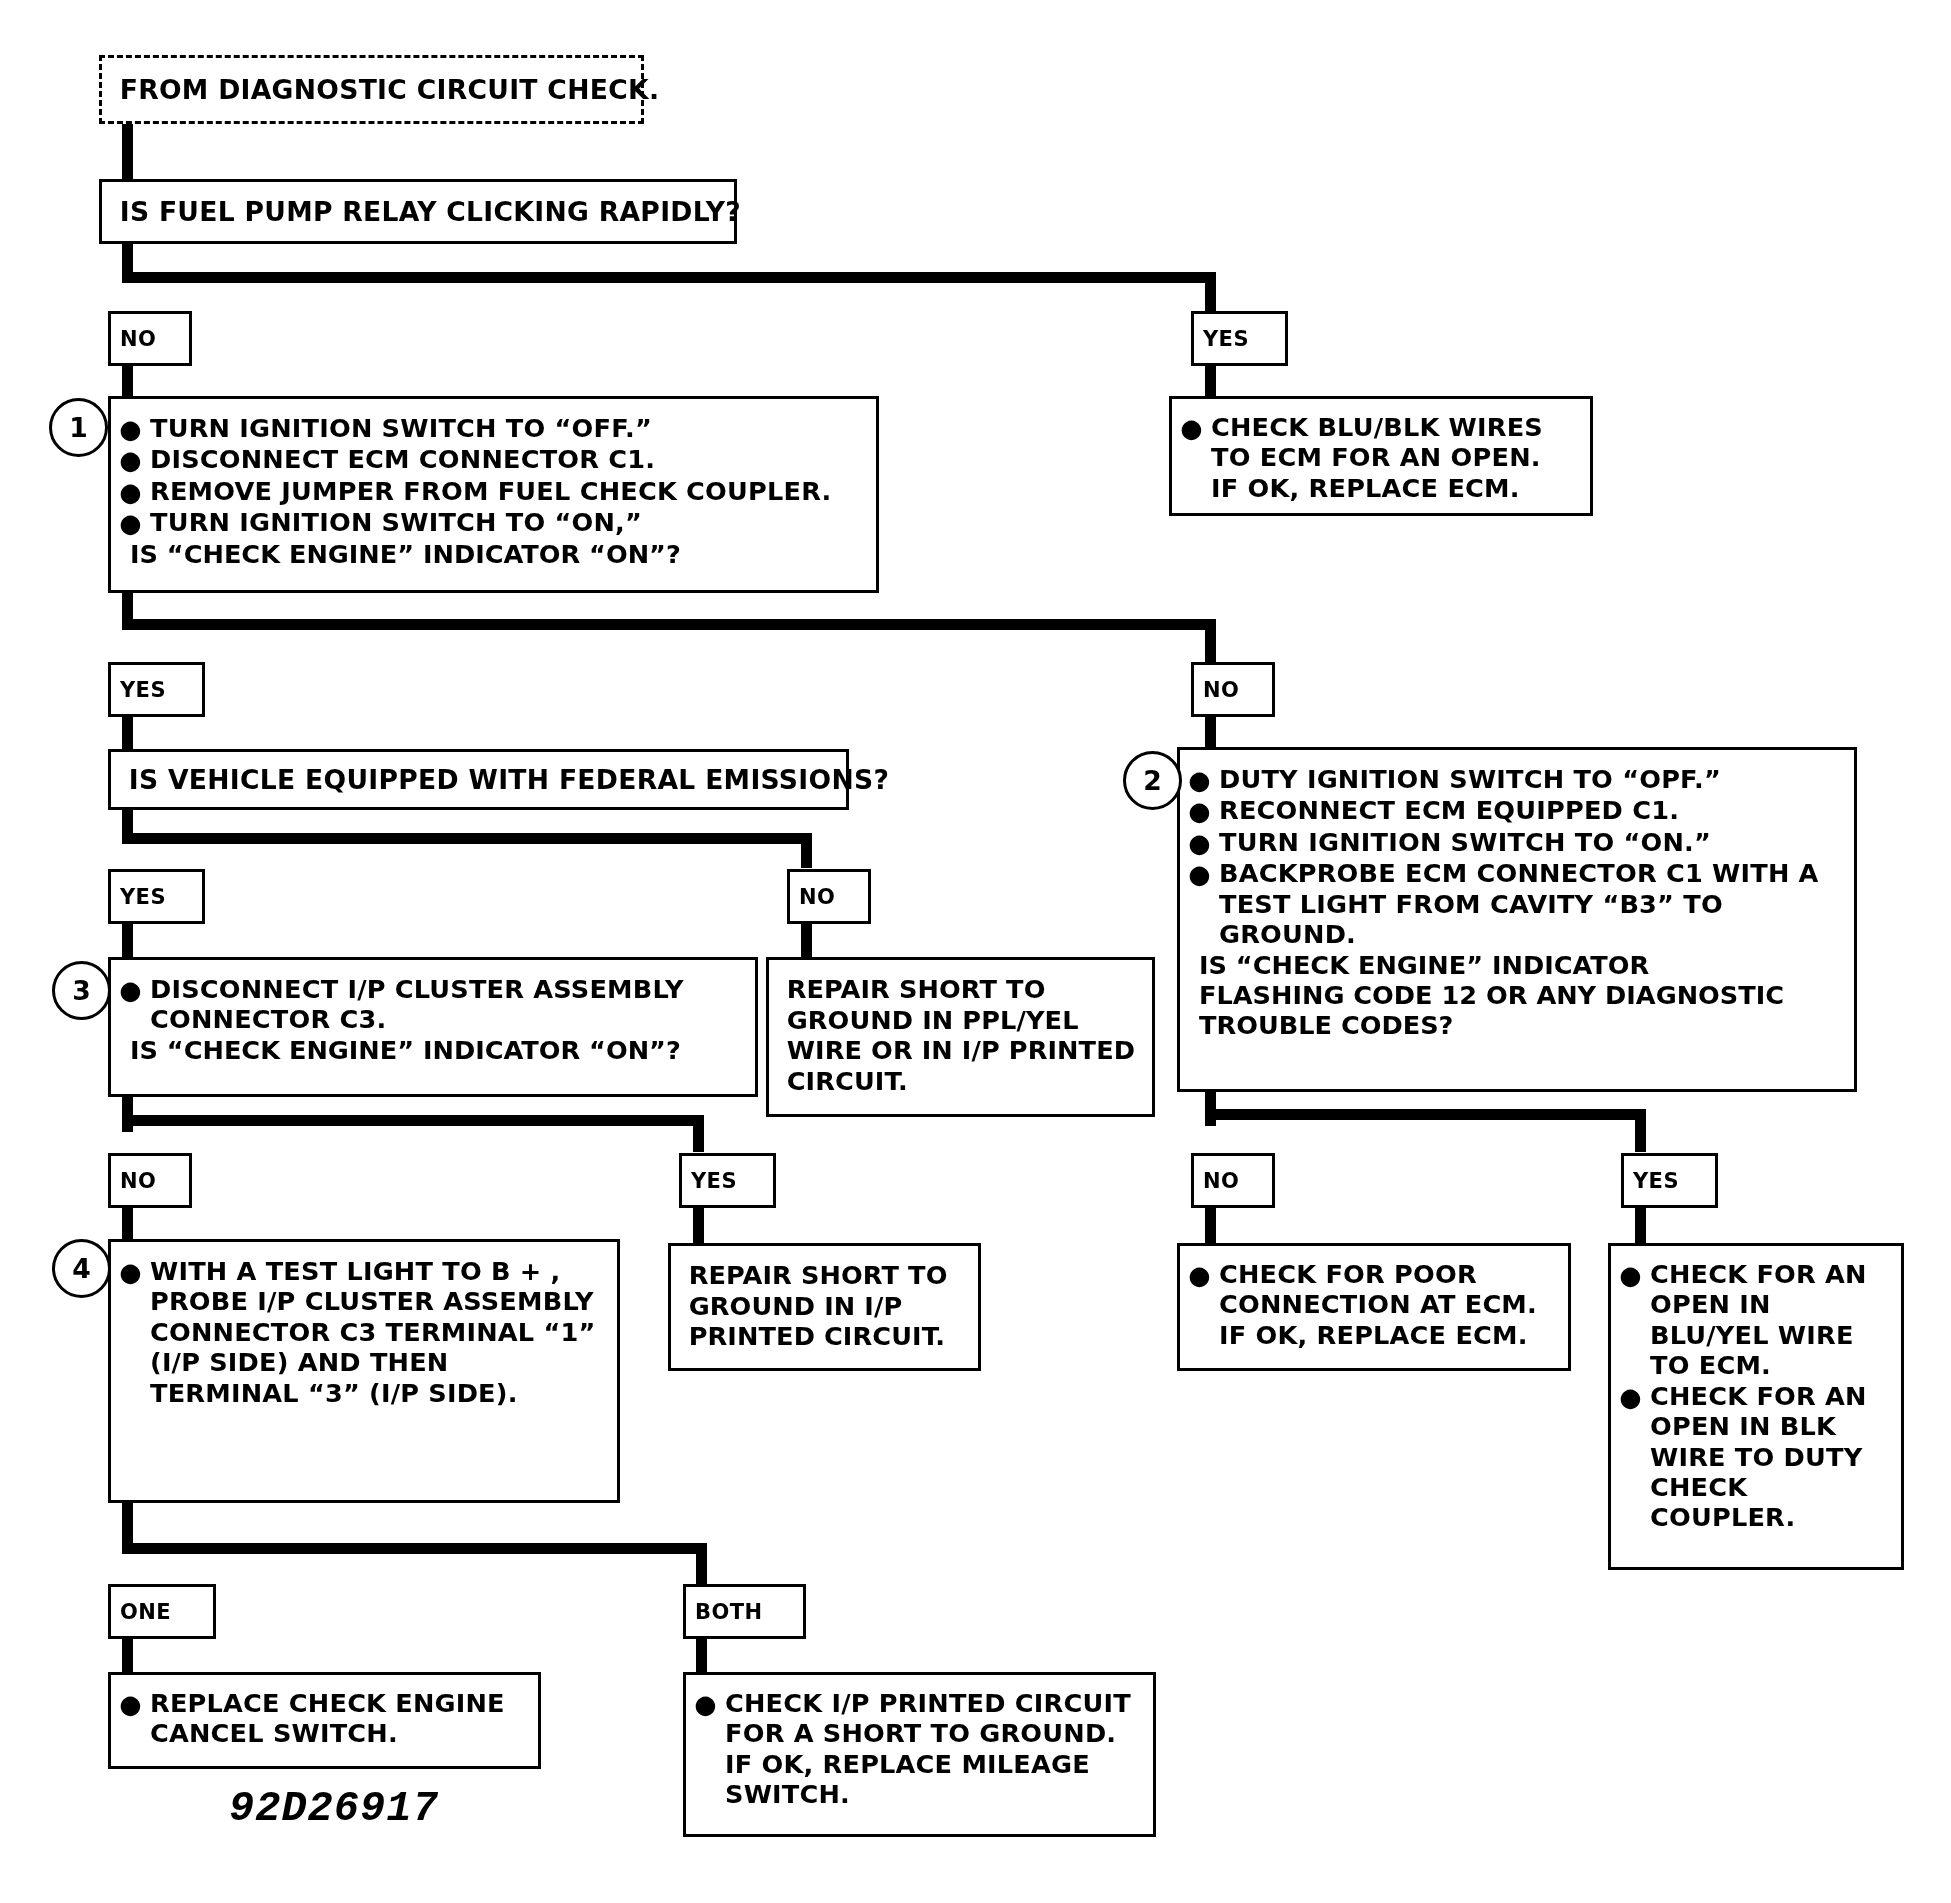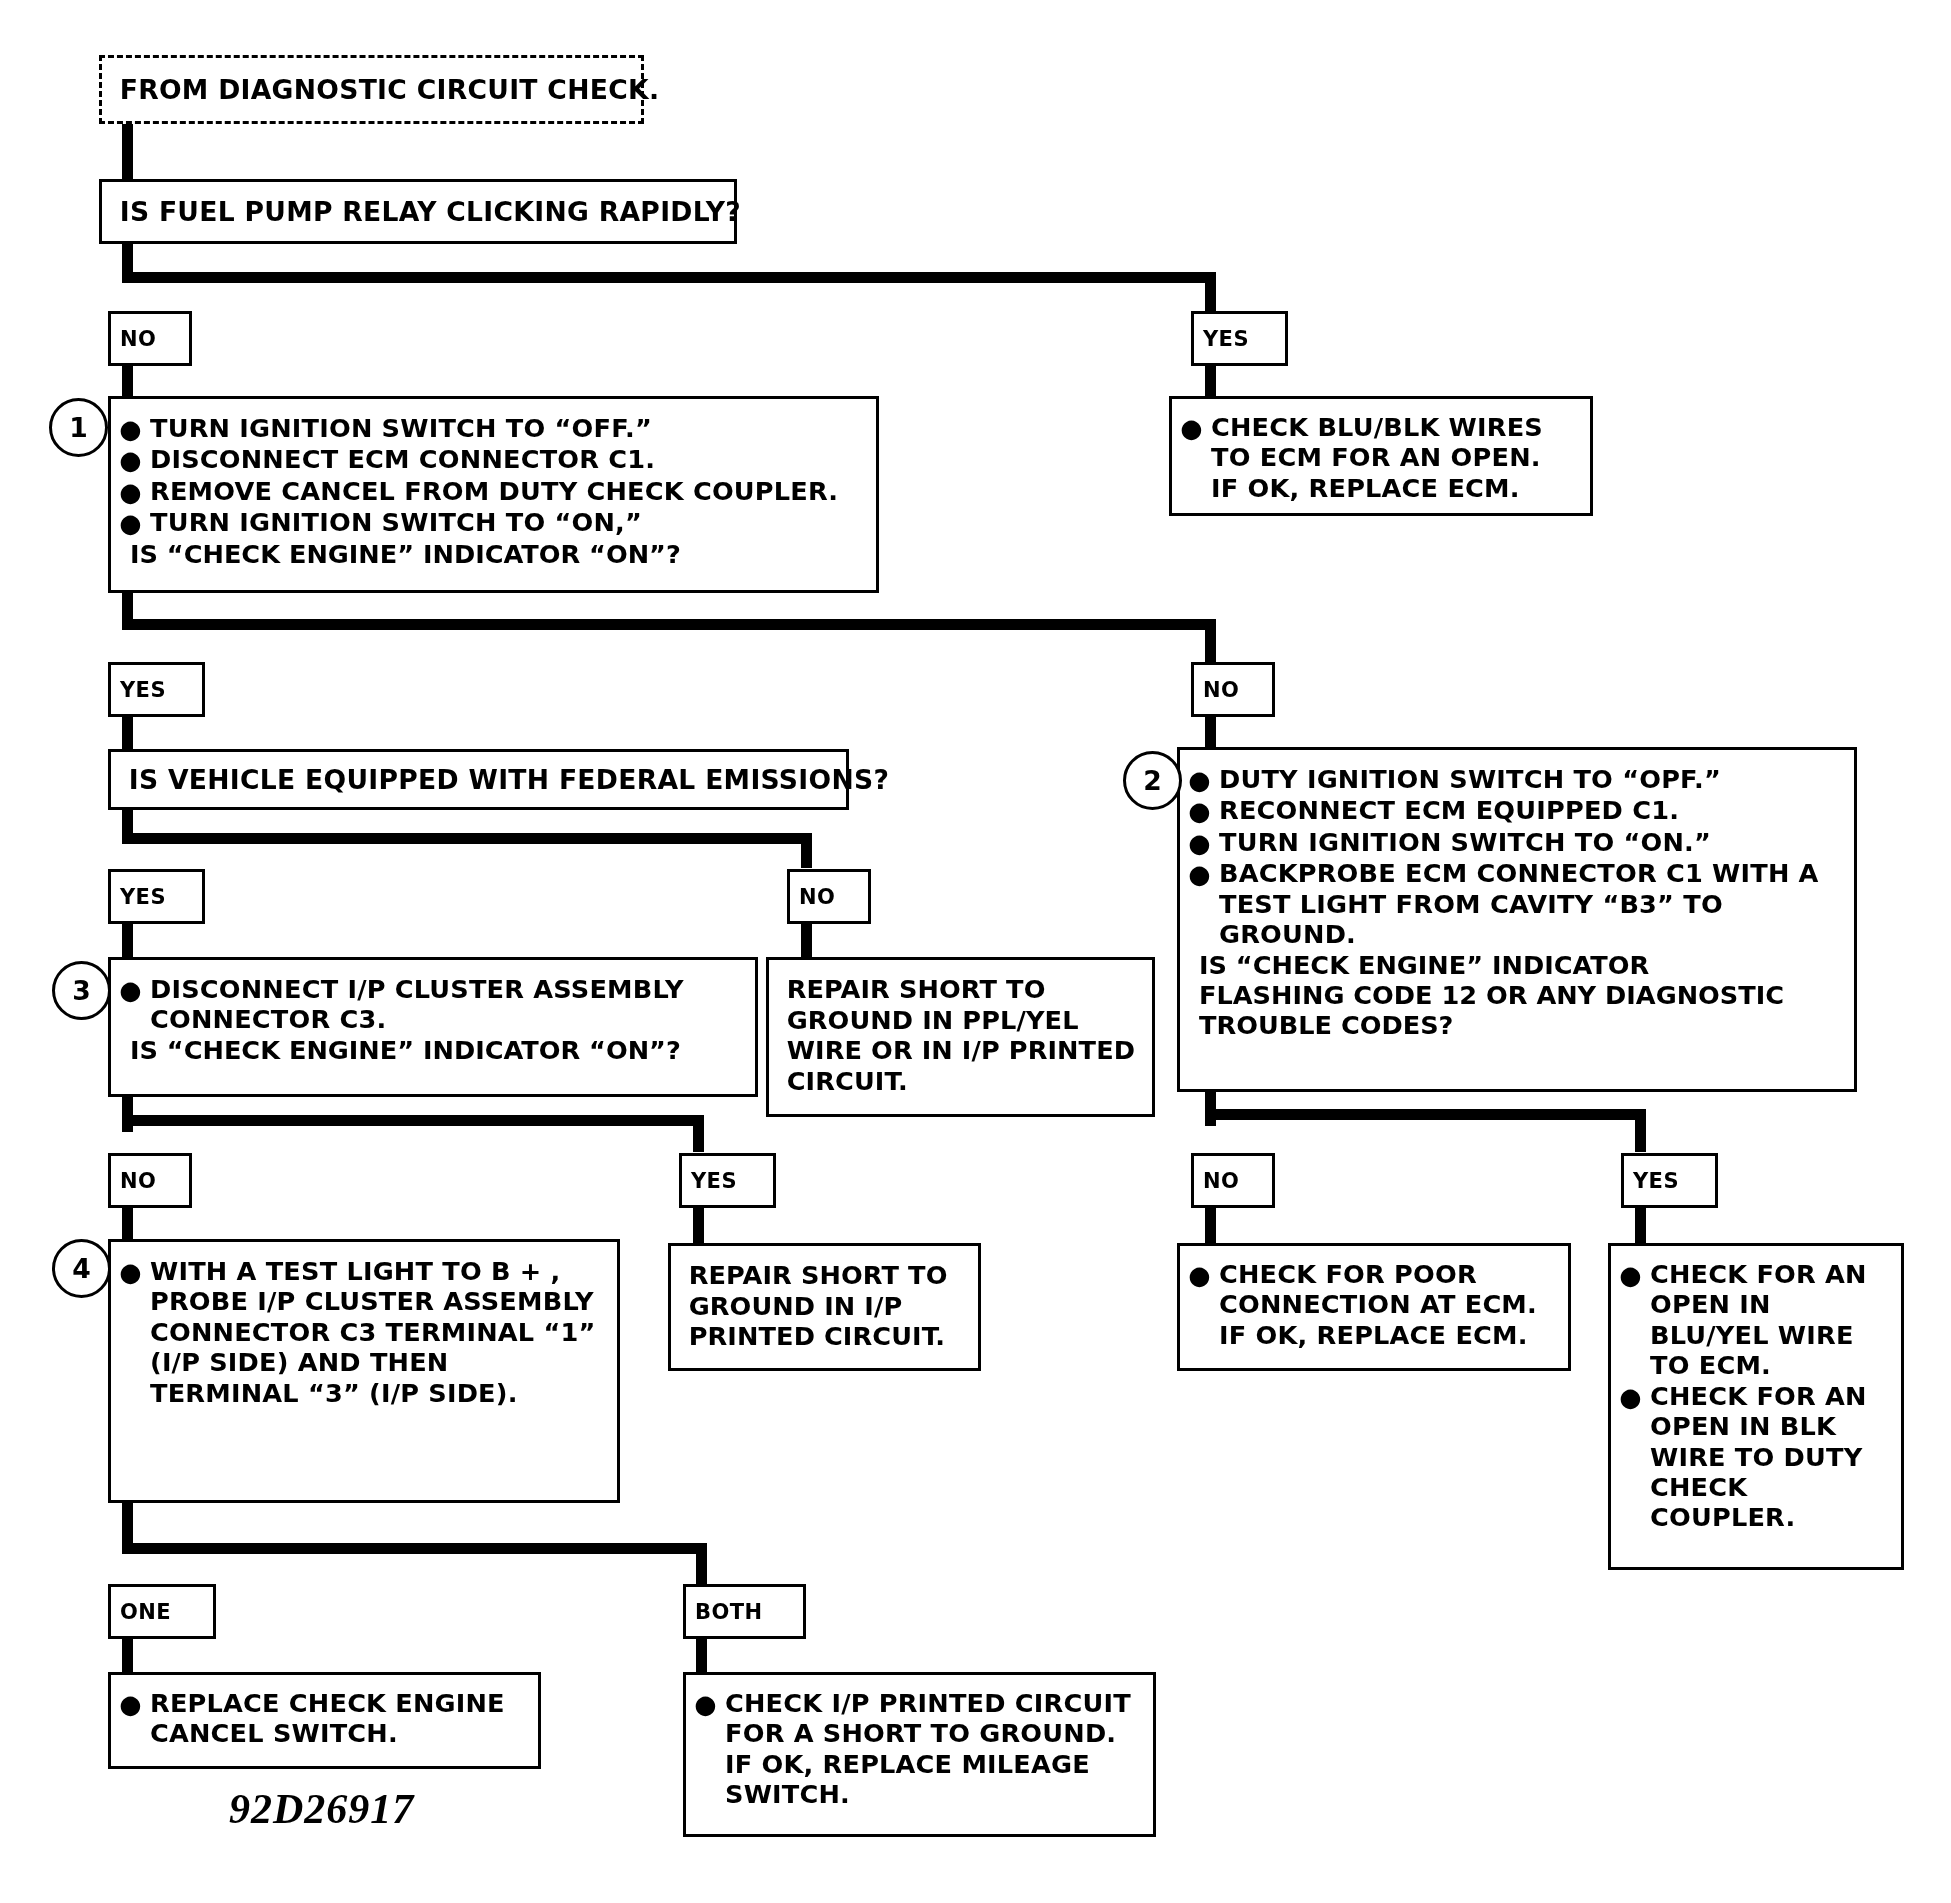--- a/index.html
+++ b/index.html
@@ -38,21 +38,21 @@
   .pbox{position:absolute;box-sizing:border-box;border:3.9px solid #000;background:#fff;
         padding:13.8px 7.9px 7.9px 17.7px;}
   .pbox .t{font-weight:bold;font-size:25.6px;line-height:1.2;white-space:pre-line;letter-spacing:0.1px;}
 
   
   .circ{position:absolute;width:53px;height:53px;border:3.9px solid #000;border-radius:50%;
         background:#fff;display:flex;align-items:center;justify-content:center;
         font-weight:bold;font-size:26.6px;z-index:5;}
 
   
-  .figid{position:absolute;font-family:Liberation Serif, serif;
+  .figid{position:absolute;font-family:Liberation Mono, monospace;
          font-style:italic;font-weight:bold;font-size:42px;letter-spacing:1px;color:#000;}
 </style>
 </head>
 <body>
 
 <div id="sheet">
 
   <div class="dashed qbox" style="left:99px;top:55px;width:545px;height:69px;">
     <div class="t">FROM DIAGNOSTIC CIRCUIT CHECK.</div>
   </div>
@@ -84,21 +84,21 @@
     <div class="bl">
       <div class="bullet">●</div>
       <div class="btxt">TURN IGNITION SWITCH TO “OFF.”</div>
     </div>
     <div class="bl">
       <div class="bullet">●</div>
       <div class="btxt">DISCONNECT ECM CONNECTOR C1.</div>
     </div>
     <div class="bl">
       <div class="bullet">●</div>
-      <div class="btxt">REMOVE CANCEL FROM DUTY CHECK COUPLER.</div>
+      <div class="btxt">REMOVE JUMPER FROM FUEL CHECK COUPLER.</div>
     </div>
     <div class="bl">
       <div class="bullet">●</div>
       <div class="btxt">TURN IGNITION SWITCH TO “ON,”</div>
     </div>
     <div class="ind">IS “CHECK ENGINE” INDICATOR “ON”?</div>
   </div>
 
   <div class="abox" style="left:1169px;top:396px;width:424px;height:120px;padding-top:12.8px;">
     <div class="bl">

